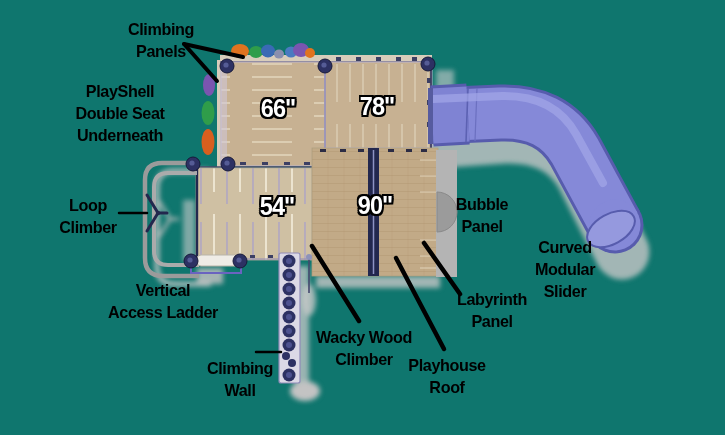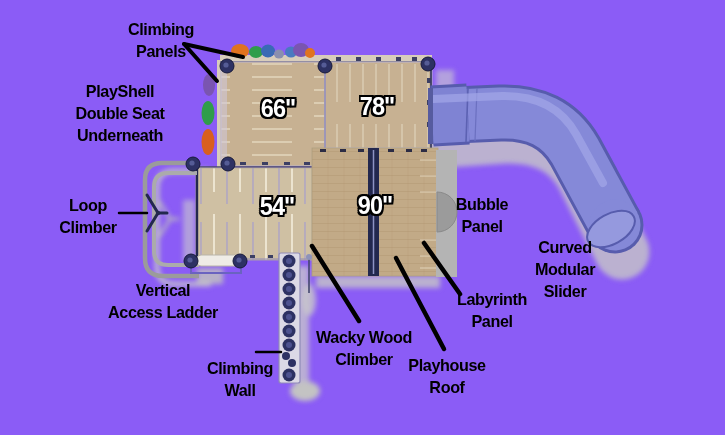--- a/index.html
+++ b/index.html
@@ -1,17 +1,17 @@
 <!DOCTYPE html>
 <html><head>
 <meta charset="utf-8">
 <style>
   html,body{margin:0;padding:0;background:#ffffff;}
   #stage{
-    position:relative;width:725px;height:435px;background:#8b5cf6;overflow:hidden;
+    position:relative;width:725px;height:435px;background:#0f766e;overflow:hidden;
     font-family:"Liberation Sans",sans-serif;
   }
   #drawing{position:absolute;left:0;top:0;}
   .label{
     position:absolute;transform:translate(-50%,-50%) scaleX(0.95);
     white-space:pre-line;text-align:center;color:#000;
     font-size:17px;line-height:22px;font-weight:600;letter-spacing:-0.4px;
     z-index:3;
   }
   .measure{

